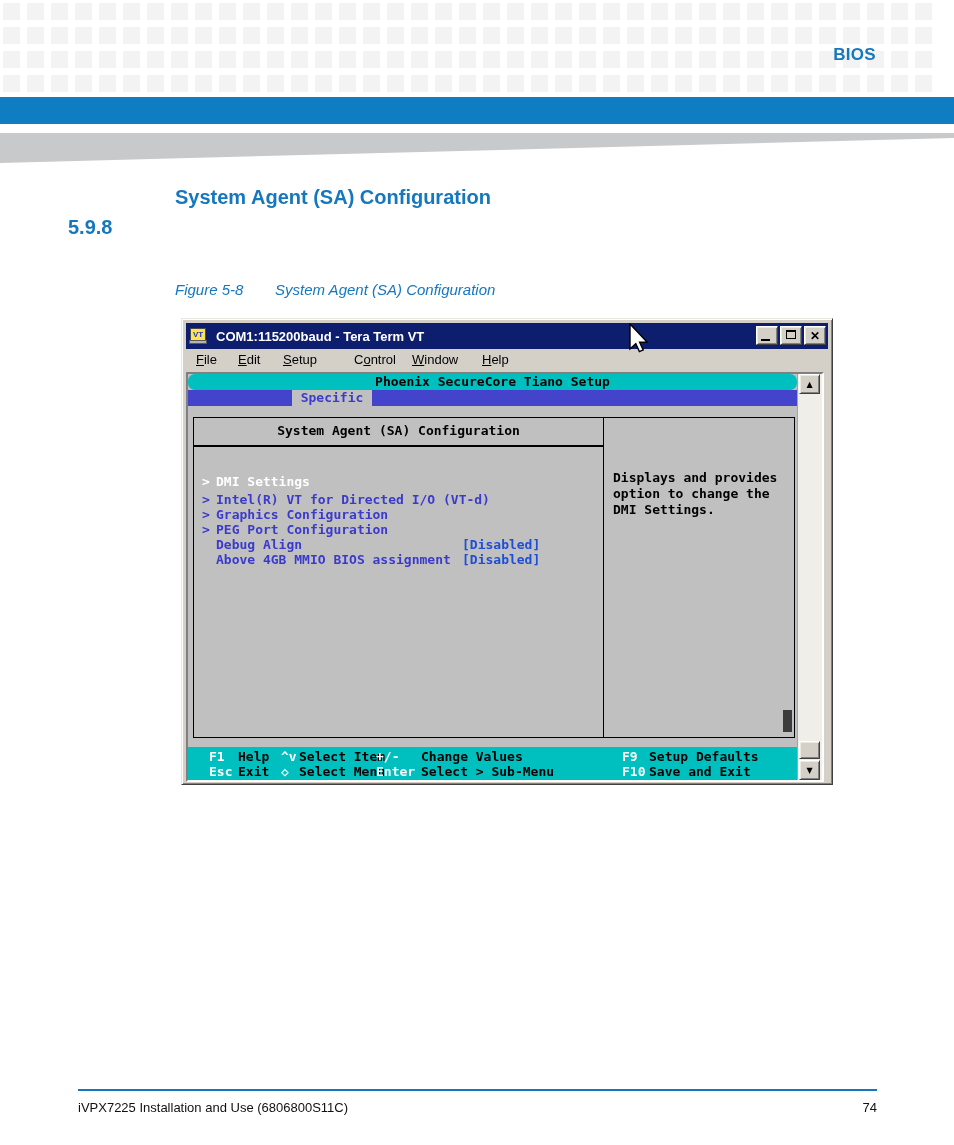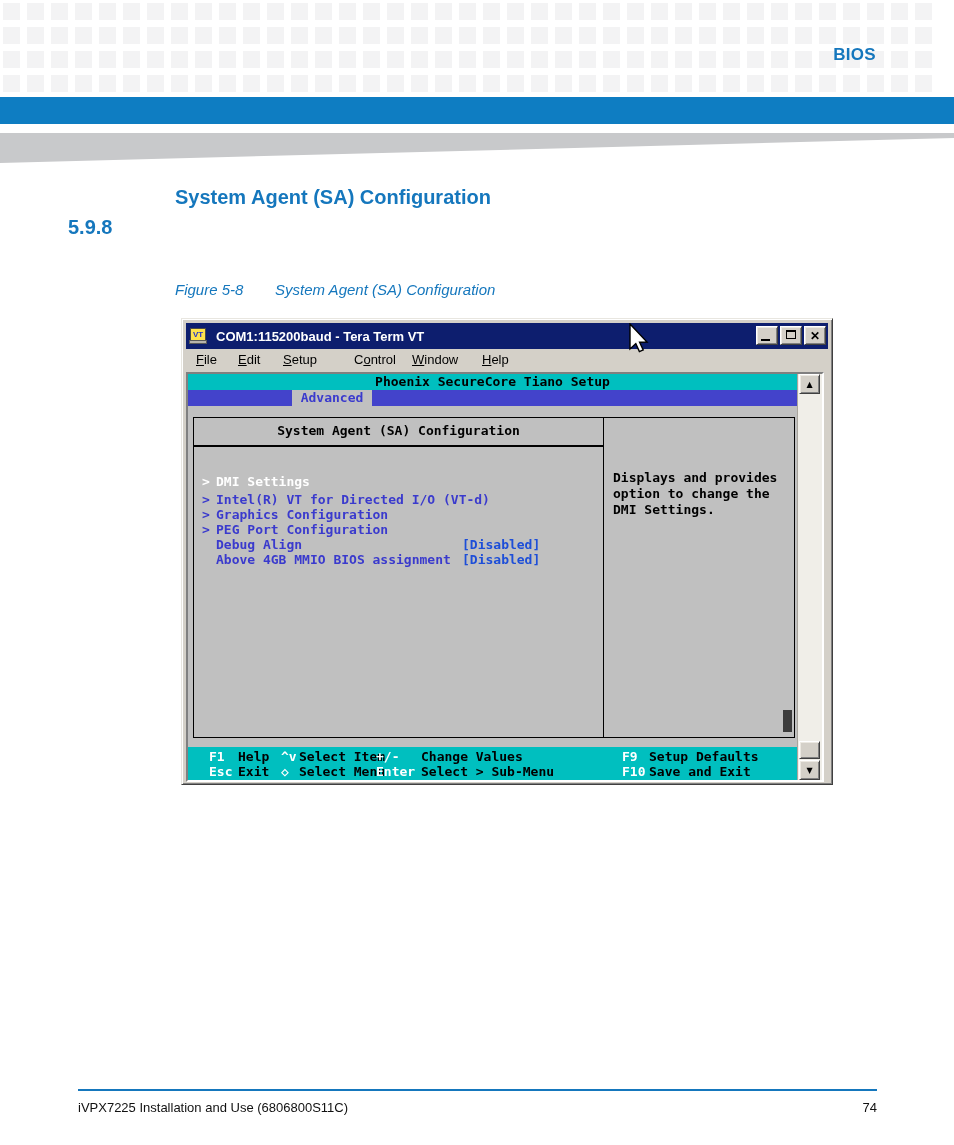--- a/index.html
+++ b/index.html
@@ -39,21 +39,21 @@
   .glyph-max{position:absolute;left:5px;top:3px;width:10px;height:9px;border:1px solid #000;border-top-width:2px;box-sizing:border-box;}
 
   .menubar{height:23px;display:flex;align-items:center;position:relative;font-size:13px;color:#000;}
   .mitem{position:absolute;top:3px;}
   .mnk{text-decoration:underline;}
 
   .client{height:410px;box-sizing:border-box;border:2px solid;border-color:#808080 #fff #fff #808080;
     background:#c0c0c0;display:flex;margin-right:4px;
     font-family:"DejaVu Sans Mono",monospace;font-weight:bold;font-size:13px;}
   .content{width:610px;display:flex;flex-direction:column;position:relative;}
-  .bar-teal-top{height:16px;background:#00bfbf;color:#000;text-align:center;line-height:16px;}
+  .bar-teal-top{height:16px;background:#00bfbf;color:#000;text-align:center;line-height:16px;border-radius:7px;}
   .bar-blue{height:16px;background:#4343cb;position:relative;}
   .tab-adv{position:absolute;left:104px;top:0;width:80px;height:16px;background:#c0c0c0;color:#3a3acd;text-align:center;line-height:16px;}
   .graybody{flex:1;position:relative;background:#c0c0c0;}
 
   .panel{position:absolute;top:11px;height:321px;border:1px solid #000;box-sizing:border-box;background:#c0c0c0;}
   .panel-left{left:5px;width:411px;}
   .panel-right{left:415px;width:192px;}
   .panel-hd{height:27px;border-bottom:2px solid #000;text-align:center;line-height:26px;color:#000;}
 
   .bi-row{position:absolute;left:0;height:15px;line-height:15px;width:100%;}
@@ -280,21 +280,21 @@
     <span class="mitem" style="left:226px"><span></span><span class="mnk">W</span><span>indow</span></span>
     <span class="mitem" style="left:296px"><span></span><span class="mnk">H</span><span>elp</span></span>
   </div>
 
   <div class="client">
     <div class="content">
 
       <div class="bar-teal-top">Phoenix SecureCore Tiano Setup</div>
 
       <div class="bar-blue">
-        <div class="tab-adv">Advanced</div>
+        <div class="tab-adv">Specific</div>
       </div>
 
       <div class="graybody">
 
         <div class="panel panel-left">
           <div class="panel-hd">System Agent (SA) Configuration</div>
           <div class="bi-row row-sel" style="top:56px">
               <span class="bi-pre">&gt;</span>
               <span class="bi-label">DMI Settings</span>
               <span class="bi-value"></span>

